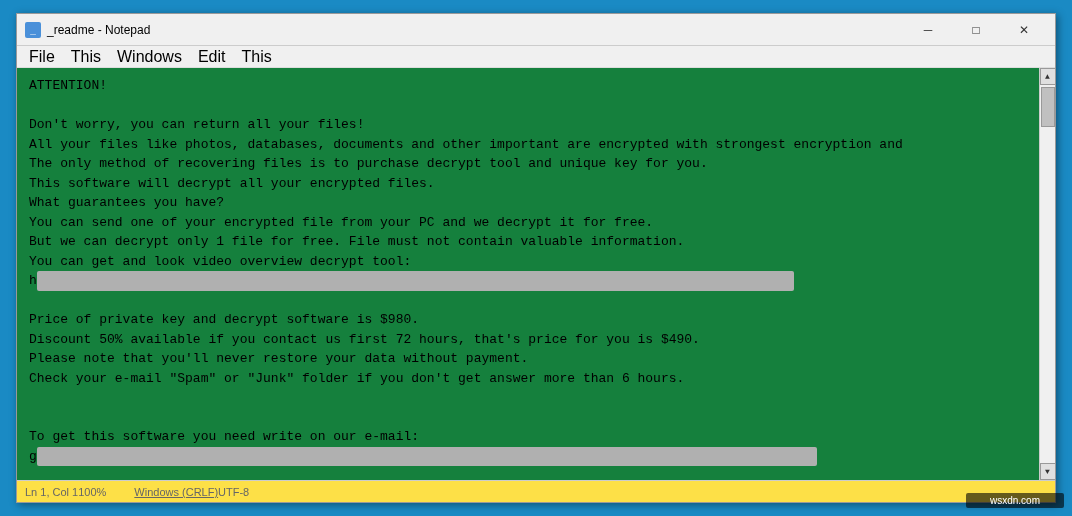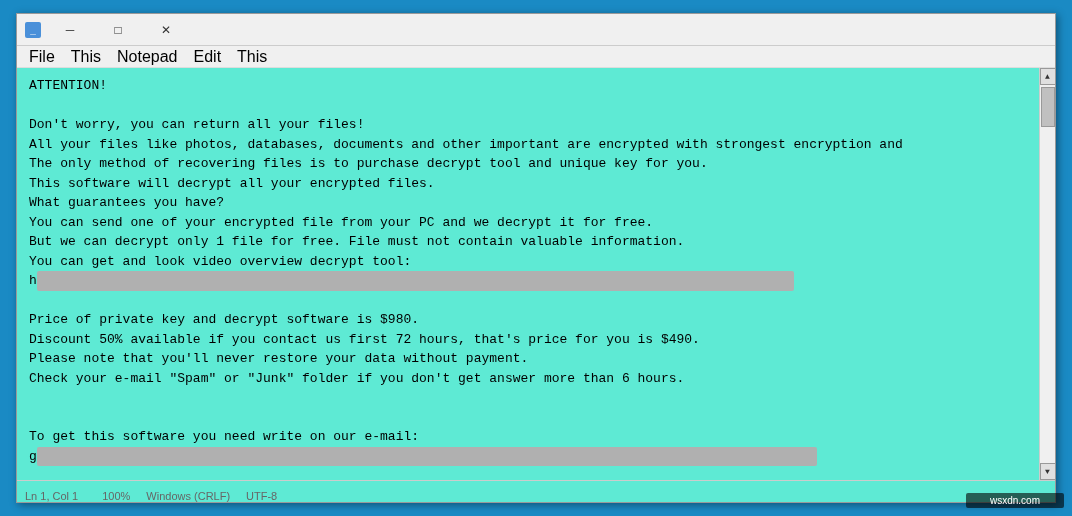--- a/index.html
+++ b/index.html
@@ -93,21 +93,21 @@
     .menu-item {
       padding: 2px 8px;
       font-family: 'Segoe UI', Arial, sans-serif;
       font-size: 16px;
       color: #000;
       cursor: pointer;
     }
 
     .content-area {
       flex: 1;
-      background: #5eead4;
+      background: #15803d;
       display: flex;
       overflow: hidden;
     }
 
     .text-content {
       flex: 1;
       padding: 8px 12px;
       overflow-y: auto;
       overflow-x: hidden;
       white-space: pre-wrap;
@@ -159,24 +159,24 @@
     .redacted {
       display: inline-block;
       background: #b0b0b0;
       color: transparent;
       border-radius: 2px;
       user-select: none;
     }
 
     .status-bar {
       height: 22px;
-      background: #5eead4;
+      background: #fde047;
       border-top: 1px solid #ccc;
       display: flex;
-      align-items: flex-end;
+      align-items: center;
       padding: 0 8px;
       font-family: 'Segoe UI', Arial, sans-serif;
       font-size: 11px;
       color: #666;
     }
 
     .wsxdn-badge {
       position: fixed;
       bottom: 8px;
       right: 8px;
@@ -188,31 +188,32 @@
       border-radius: 2px;
     }
   </style>
 </head>
 <body>
 
 <div class="window">
 
   <div class="title-bar">
     <div class="title-bar-icon">_</div>
+    <span class="title-bar-text">_readme - Notepad</span>
     <div class="title-bar-buttons">
       <button class="title-bar-btn">─</button>
       <button class="title-bar-btn">□</button>
       <button class="title-bar-btn close">✕</button>
     </div>
   </div>
 
   <div class="menu-bar">
     <span class="menu-item">File</span>
     <span class="menu-item">This</span>
-    <span class="menu-item">Notepad</span>
+    <span class="menu-item">Windows</span>
     <span class="menu-item">Edit</span>
     <span class="menu-item">This</span>
   </div>
 
   <div class="content-area">
     <div class="text-content"><span>ATTENTION!</span>
 <span></span>
 <span>Don't worry, you can return all your files!</span>
 <span>All your files like photos, databases, documents and other important are encrypted with strongest encryption and</span>
 <span>The only method of recovering files is to purchase decrypt tool and unique key for you.</span>
@@ -241,19 +242,19 @@
       <div class="scroll-arrow">▲</div>
       <div class="scroll-track">
         <div class="scroll-thumb"></div>
       </div>
       <div class="scroll-arrow">▼</div>
     </div>
   </div>
 
   <div class="status-bar">
     <span>Ln 1, Col 1</span>
-    <span style="margin-left:24px;">100%</span>
-    <span style="margin-left:16px;">Windows (CRLF)</span>
-    <span style="margin-left:16px;">UTF-8</span>
+    <span style="margin-left:0;">100%</span>
+    <span style="margin-left:28px;text-decoration:underline;">Windows (CRLF)</span>
+    <span style="margin-left:0;">UTF-8</span>
   </div>
 </div>
 
 <div class="wsxdn-badge">wsxdn.com</div>
 
 </body></html>

